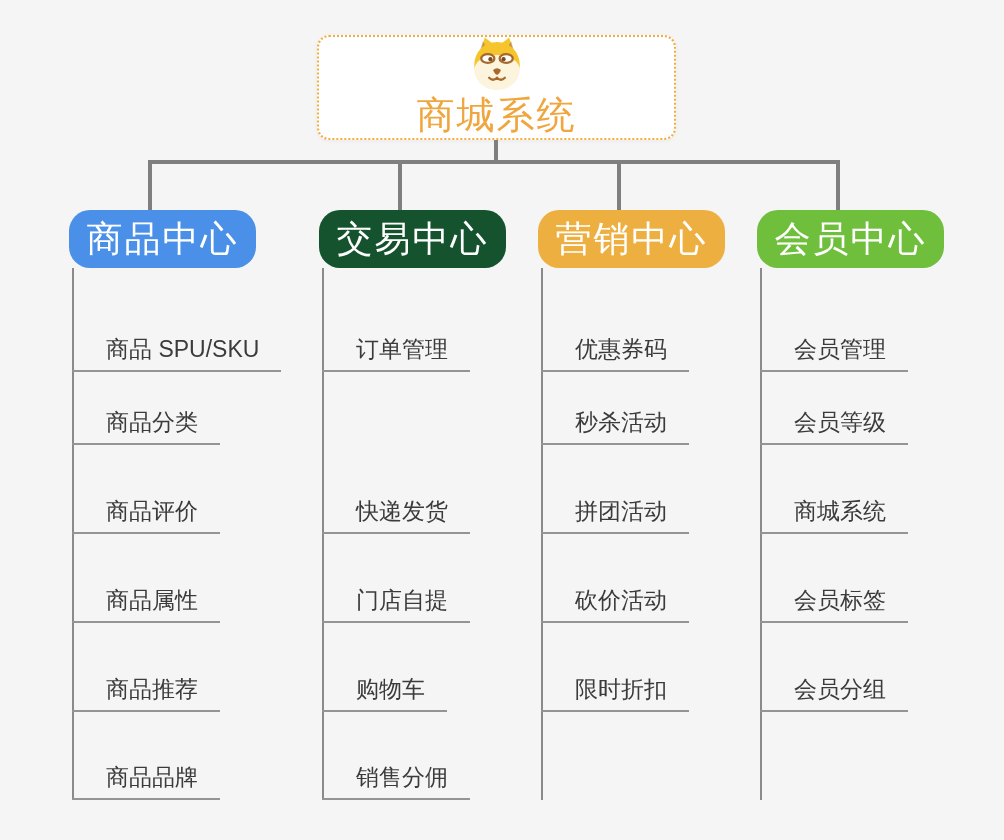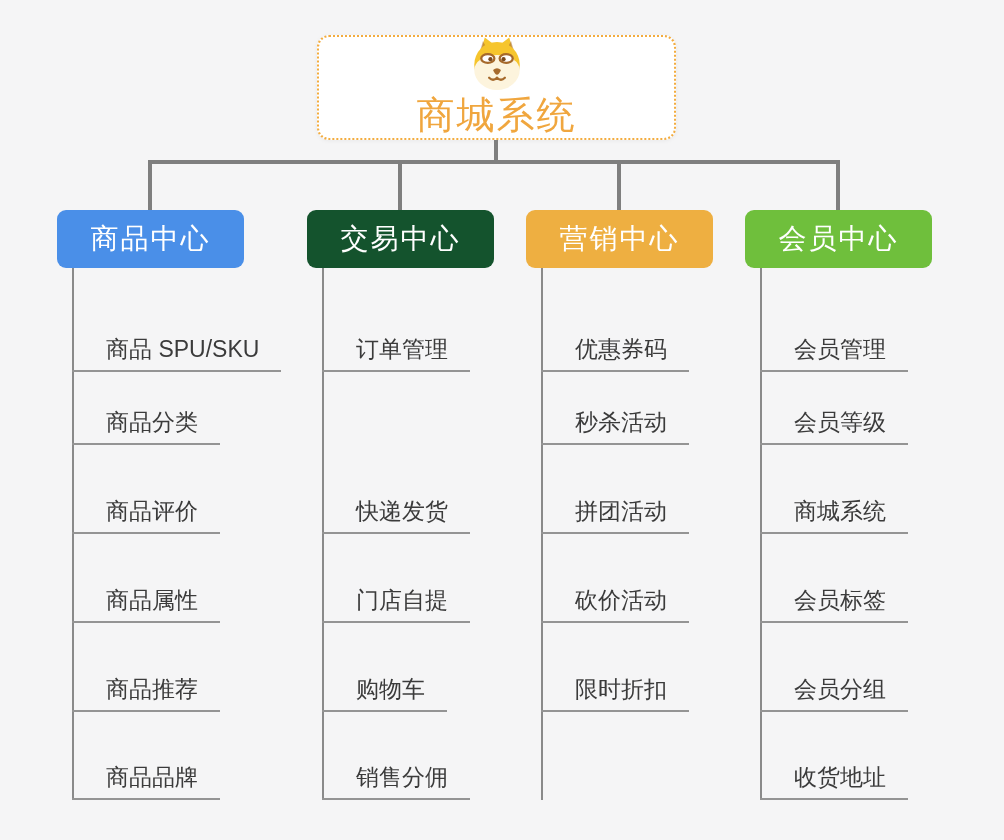--- a/index.html
+++ b/index.html
@@ -31,24 +31,25 @@
   .drop-0 { left:148px; } .drop-1 { left:398px; }
   .drop-2 { left:617px; } .drop-3 { left:836px; }
 
   
   .branch { position:absolute; top:210px; width:250px; }
   .branch-0 { left:57px; } .branch-1 { left:307px; }
   .branch-2 { left:526px; } .branch-3 { left:745px; }
 
   .branch-header {
     width:187px; height:58px; box-sizing:border-box;
-    border-radius:9px;
+    border-radius:21px;
     display:flex; align-items:center; justify-content:center;
-    color:#ffffff; font-size:28px; letter-spacing:2px;
+    color:#ffffff; font-size:36px; letter-spacing:2px;
     cursor:pointer;
+    margin-left:12px;
   }
   .vline {
     position:absolute; left:15px; top:58px; width:2px; height:532px;
     background:#8a8a8a;
   }
   .leaf {
     position:absolute; left:15px; white-space:nowrap;
     font-size:23px; line-height:30px; color:#3b3b3b;
     padding:0 22px 6px 34px;
     border-bottom:2px solid #949494;
@@ -119,16 +120,15 @@
   </div>
 
   <div class="branch branch-3">
     <div class="branch-header" style="background-color: rgb(111, 191, 60);">会员中心</div>
     <div class="vline"></div>
     <div class="leaf r0">会员管理</div>
     <div class="leaf r1">会员等级</div>
     <div class="leaf r2">商城系统</div>
     <div class="leaf r3">会员标签</div>
     <div class="leaf r4">会员分组</div>
-    <div class="leaf r5">收货地址</div>
   </div>
 
 </div>
 
 </body></html>

